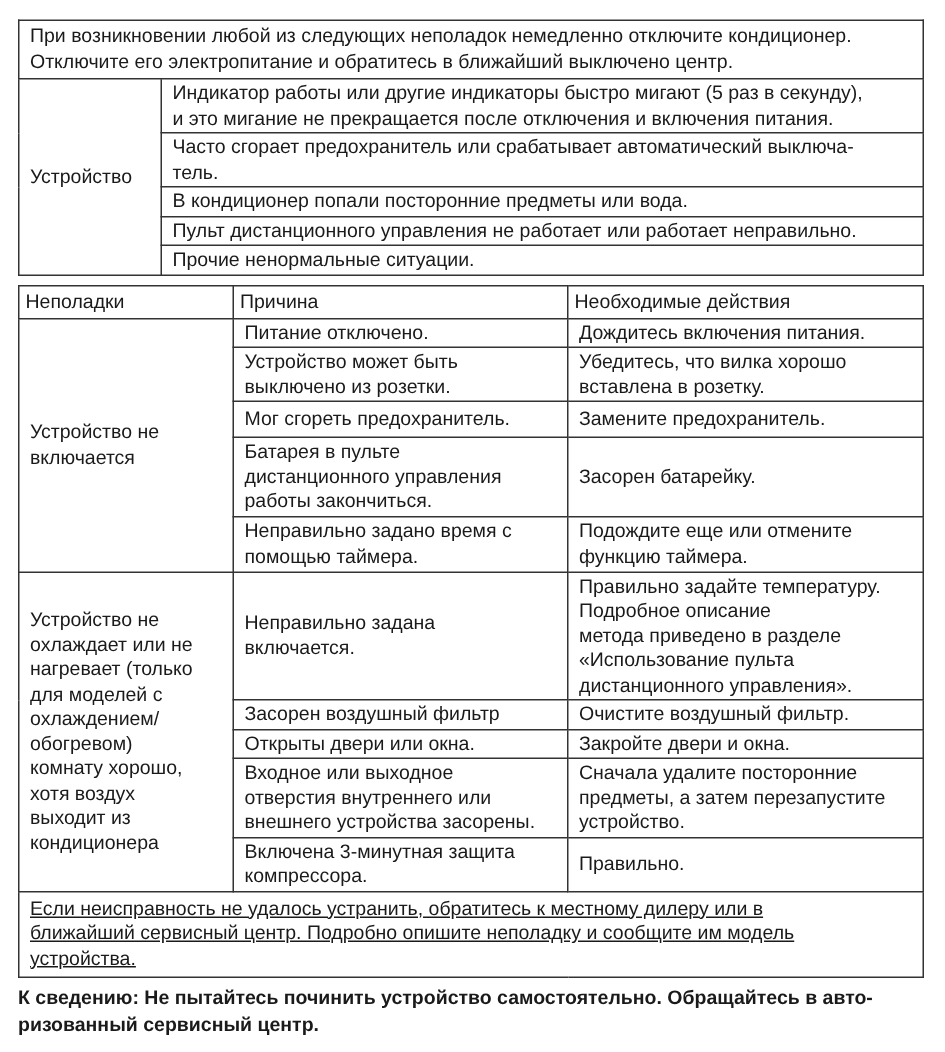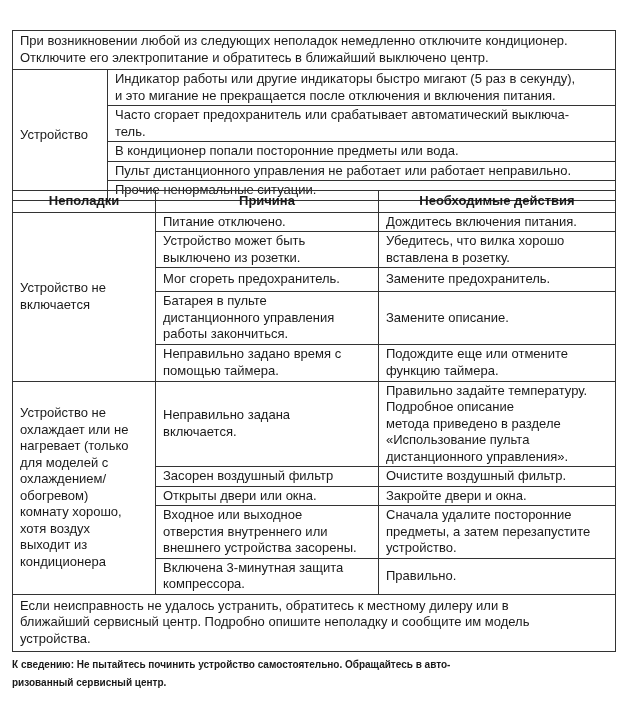--- a/index.html
+++ b/index.html
@@ -1,27 +1,27 @@
 <!DOCTYPE html>
 <html><head>
 <meta charset="utf-8">
 <style>
   html, body { margin:0; padding:0; background:#fff; }
   body { width:630px; height:701px; position:relative; font-family:"Liberation Sans", sans-serif; color:#1a1a1a; font-size:13px; line-height:16.5px; overflow:hidden; }
   .tbl { position:absolute; left:12px; width:604px; border-collapse:collapse; table-layout:fixed; }
   .tbl td, .tbl th { border:1.3px solid #333; padding:1px 7px; vertical-align:top; text-align:left; font-weight:normal; }
-  #t1 { top:13px;margin-top:17px; }
+  #t1 { top:13px; }
   #t1 .warn { padding:2px 7px 3px 7px; height:33px; }
   #t1 .lbl { vertical-align:middle; width:80px; }
   #t2 { top:190px; }
-  #t2 th { font-weight:bold; text-align:center; padding:2px 4px; height:16px;margin-left:21px; }
+  #t2 th { font-weight:normal; text-align:left; padding:2px 4px; height:16px;margin-left:21px; }
   #t2 td.sym { vertical-align:middle; }
   #t2 td.mid { vertical-align:middle; }
-  #t2 .foot { padding:3px 7px 4px 7px; }
-  .note { position:absolute; left:12px; top:656px; width:604px; font-weight:bold; line-height:18px; font-size:10px; }
+  #t2 .foot { padding:3px 7px 4px 7px;text-decoration:underline; }
+  .note { position:absolute; left:12px; top:656px; width:604px; font-weight:bold; line-height:18px; font-size:13px; }
   .ln { display:block; }
 </style>
 </head>
 <body>
 
 <table id="t1" class="tbl">
   <colgroup>
       <col style="width:95px">
       <col>
     </colgroup>
@@ -106,21 +106,21 @@
           <span class="ln">Замените предохранитель.</span>
         </td>
   </tr>
   <tr style="height:50px">
     <td>
           <span class="ln">Батарея в пульте</span>
           <span class="ln">дистанционного управления</span>
           <span class="ln">работы закончиться.</span>
         </td>
     <td class="mid">
-          <span class="ln">Замените описание.</span>
+          <span class="ln">Засорен батарейку.</span>
         </td>
   </tr>
   <tr style="height:37px">
     <td class="mid">
           <span class="ln">Неправильно задано время с</span>
           <span class="ln">помощью таймера.</span>
         </td>
     <td class="mid">
           <span class="ln">Подождите еще или отмените</span>
           <span class="ln">функцию таймера.</span>

